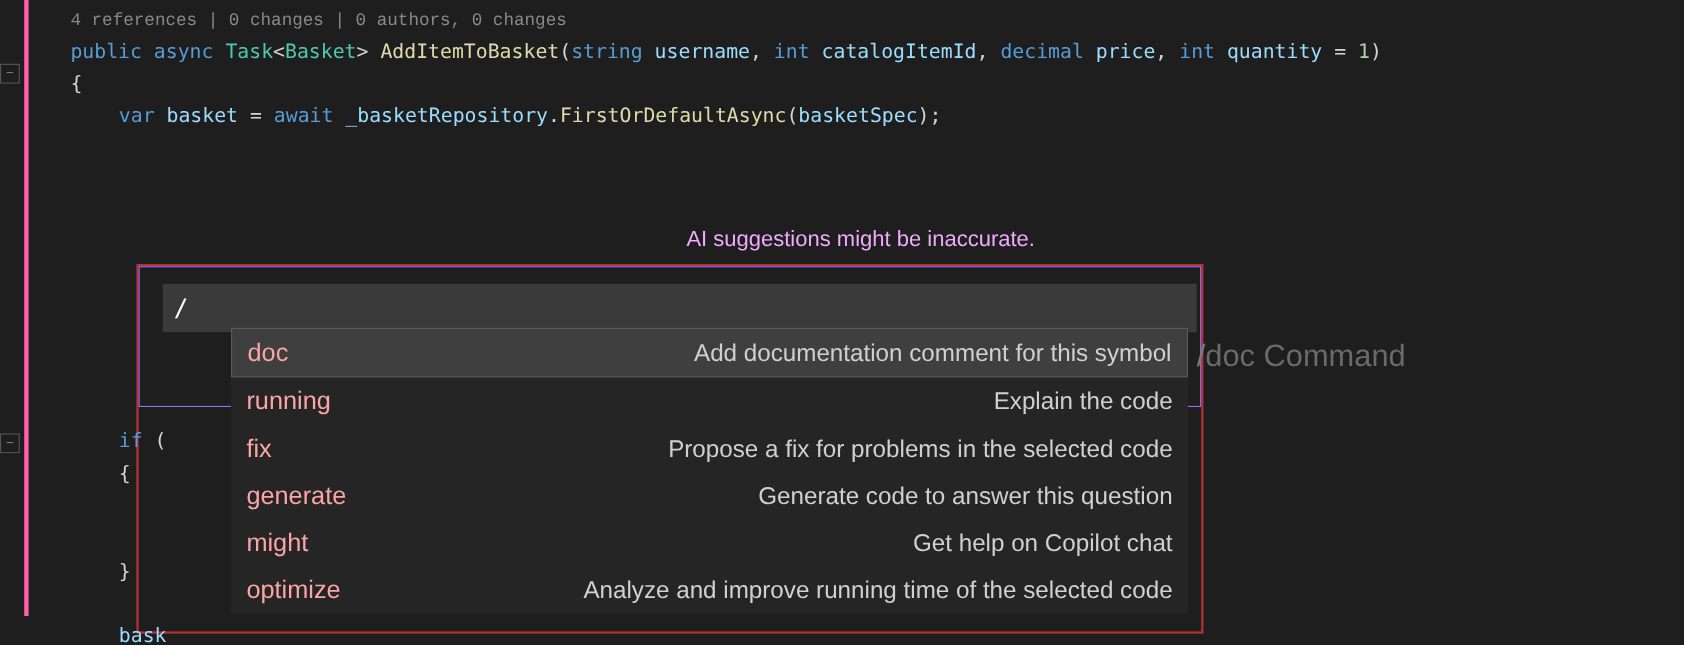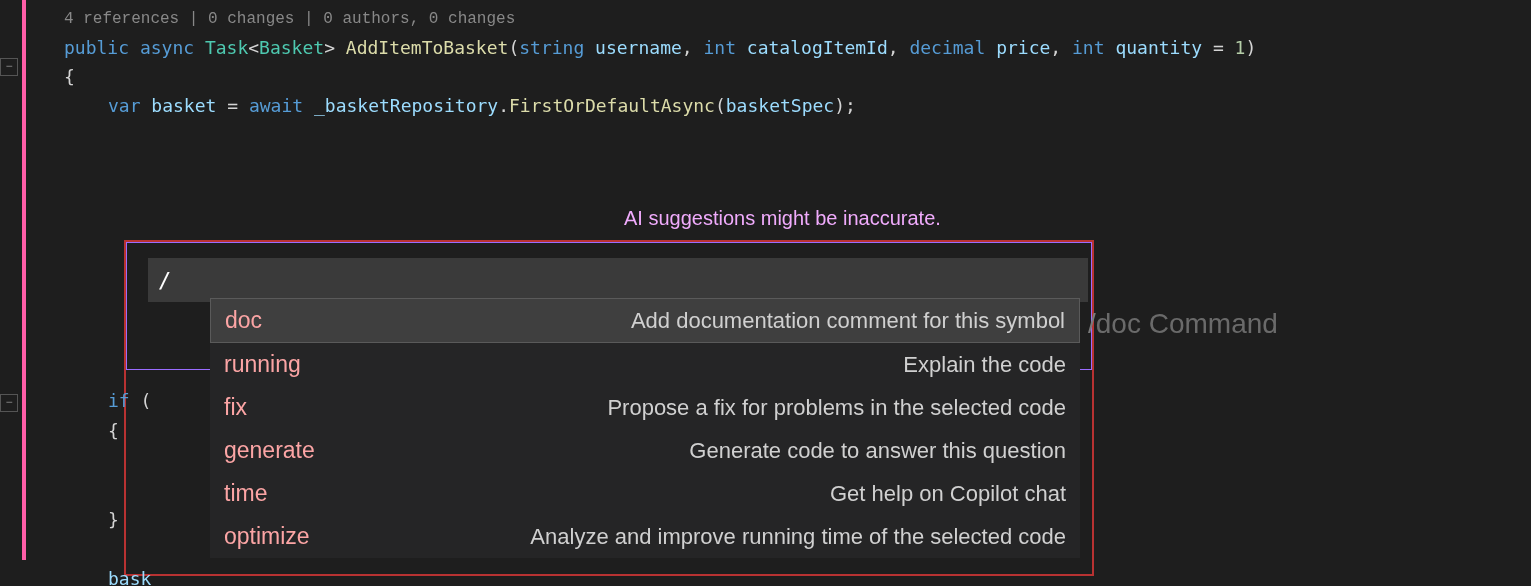--- a/index.html
+++ b/index.html
@@ -196,21 +196,21 @@
     </div>
     <div class="sugg-row">
       <span class="sugg-cmd">fix</span>
       <span class="sugg-desc">Propose a fix for problems in the selected code</span>
     </div>
     <div class="sugg-row">
       <span class="sugg-cmd">generate</span>
       <span class="sugg-desc">Generate code to answer this question</span>
     </div>
     <div class="sugg-row">
-      <span class="sugg-cmd">time</span>
+      <span class="sugg-cmd">might</span>
       <span class="sugg-desc">Get help on Copilot chat</span>
     </div>
     <div class="sugg-row">
       <span class="sugg-cmd">optimize</span>
       <span class="sugg-desc">Analyze and improve running time of the selected code</span>
     </div>
   </div>
 
   <div class="hint-beside">
     <span class="hint-slash">/</span><span>doc Command</span>

